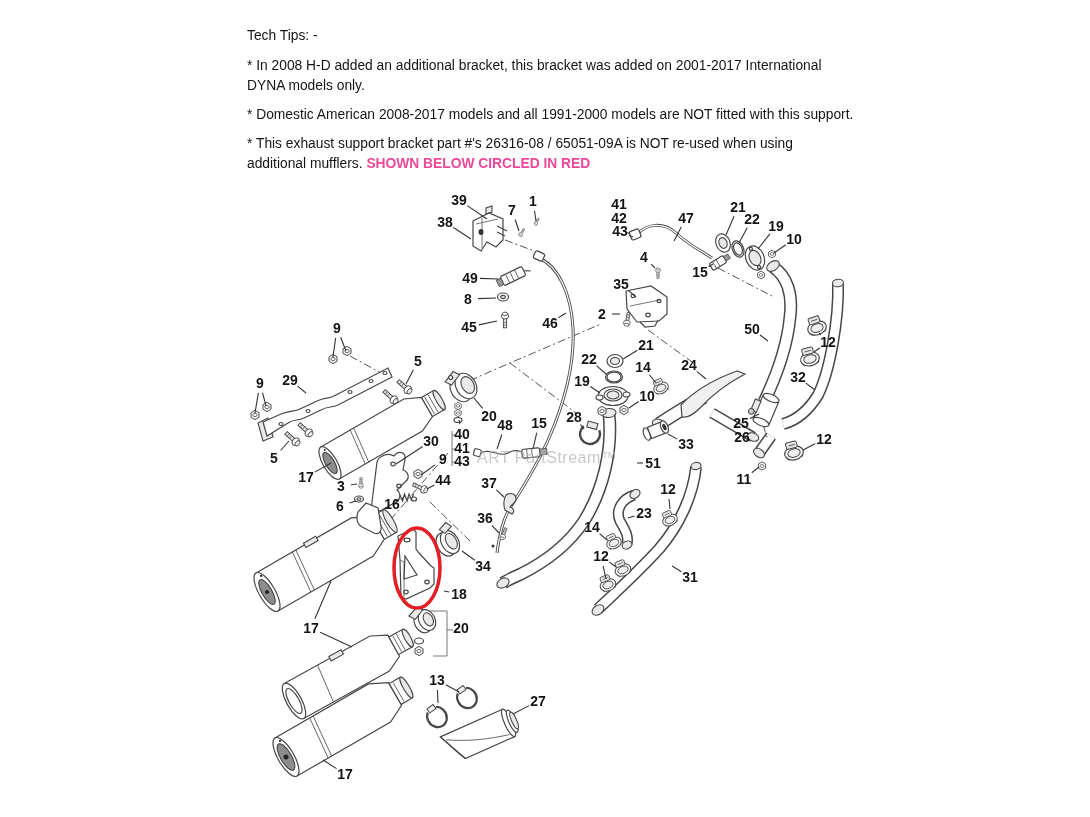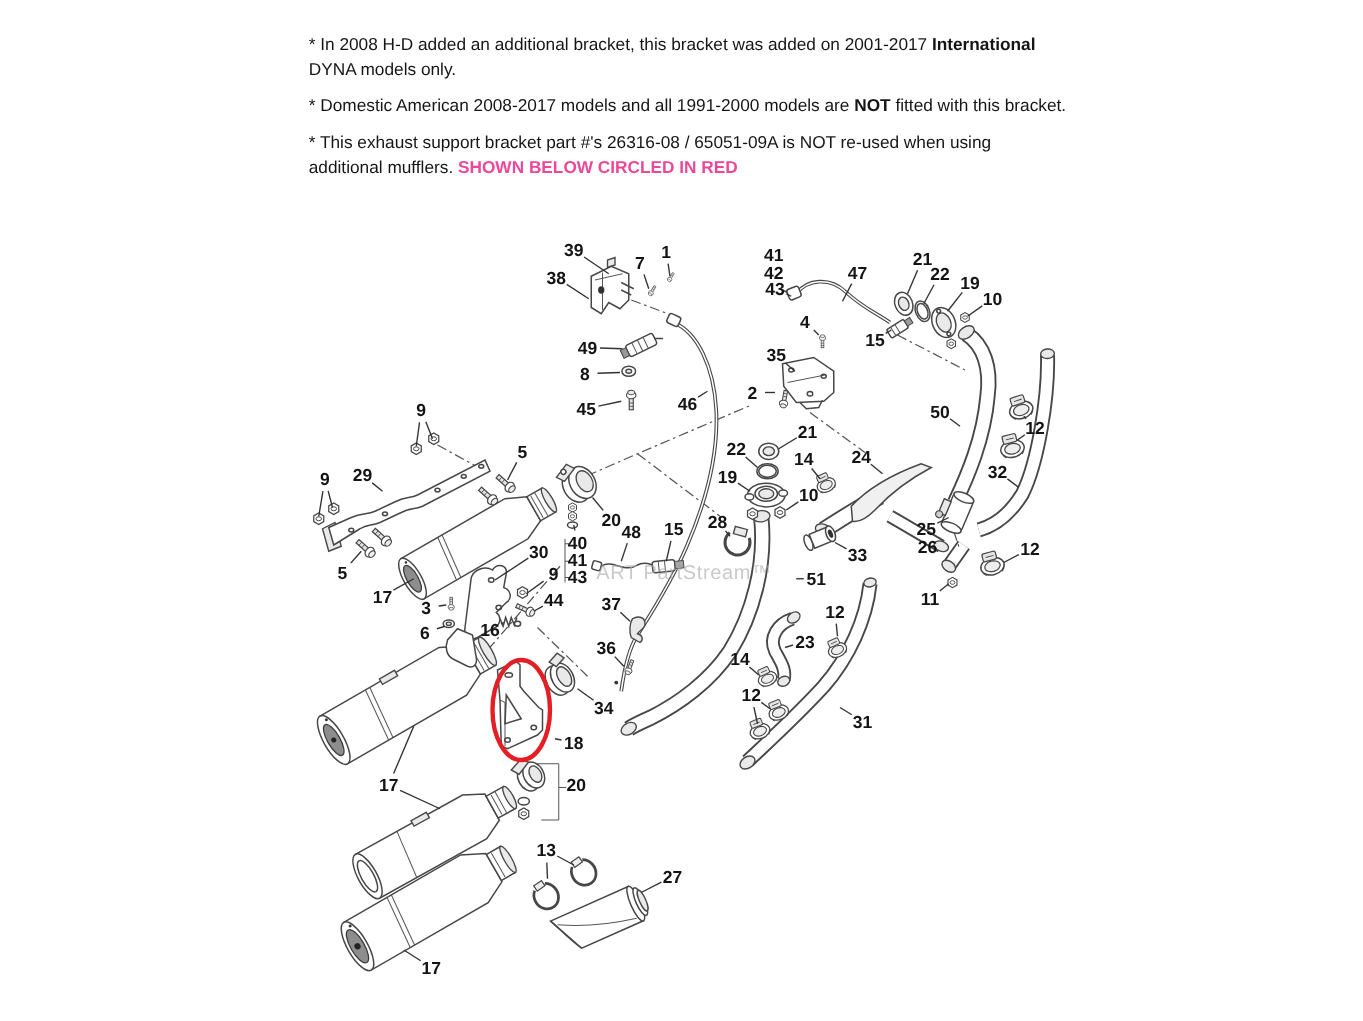--- a/index.html
+++ b/index.html
@@ -2,44 +2,45 @@
 <html><head>
 <meta charset="utf-8">
 <style>
   html,body{margin:0;padding:0;background:#ffffff;}
   #page{position:relative;width:1090px;height:817px;background:#fff;overflow:hidden;
         font-family:"Liberation Sans",sans-serif;}
   .tips{position:absolute;left:247px;top:26px;width:612px;
         font:13.8px/20px "Liberation Sans",sans-serif;color:#151515;}
   .tips .title{margin:0 0 10px 0;font-weight:400;}
   .tips p.tip{margin:0 0 9px 0;}
-  .b{font-weight:bold;}
+  .b{font-weight:normal;}
   .red{color:#ec4899;font-weight:bold;}
   #diagram{position:absolute;left:0;top:0;}
   .callout{font:bold 14px "Liberation Sans",sans-serif;fill:#141414;text-anchor:middle;}
   .leader{stroke:#333;stroke-width:1.1;fill:none;}
   .s{stroke:#474747;stroke-width:1.2;fill:none;}
   .sf{stroke:#474747;stroke-width:1.2;fill:#ffffff;}
   .sd{stroke:#474747;stroke-width:1.1;fill:#e9e9e9;}
   .sg{stroke:#3a3a3a;stroke-width:1;fill:#8d8d8d;}
   .thin{stroke:#555;stroke-width:.8;fill:none;}
   .dd{stroke:#555;stroke-width:1;fill:none;stroke-dasharray:8 3 2 3;}
   .tubeO{stroke:#474747;fill:none;}
   .tubeI{stroke:#ffffff;fill:none;}
   .wm{font:16px "Liberation Sans",sans-serif;fill:#a9a9a9;opacity:.62;letter-spacing:.5px;}
 </style>
 </head>
 <body>
 
 <div id="page">
 
   <div class="tips">
+    <p class="title">Tech Tips: -</p>
     <div id="tech-paragraphs">
         <p class="tip"><span>* In 2008 H-D added an additional bracket, this bracket was added on 2001-2017 </span><span class="b">International</span><br><span>DYNA models only.</span></p>
-        <p class="tip"><span>* Domestic American 2008-2017 models and all 1991-2000 models are </span><span class="b">NOT</span><span> fitted with this bracket.</span></p>
+        <p class="tip"><span>* Domestic American 2008-2017 models and all 1991-2000 models are </span><span class="b">NOT</span><span> fitted with this support.</span></p>
         <p class="tip"><span>* This exhaust support bracket part #'s 26316-08 / 65051-09A is NOT re-used when using</span><br><span>additional mufflers. </span><span class="b red">SHOWN BELOW CIRCLED IN RED</span></p>
       </div>
   </div>
 
   <svg id="diagram" width="1090" height="817" viewBox="0 0 1090 817">
     <defs>
       <g id="clampG">
         <ellipse cx="0" cy="0" rx="9.5" ry="6.8" fill="#fff" stroke="#474747" stroke-width="1.2"></ellipse>
         <ellipse cx="0" cy="0" rx="6.3" ry="4.2" fill="#eee" stroke="#474747" stroke-width="1"></ellipse>
         <rect x="-6" y="-11.5" width="11" height="6.5" rx="1.5" fill="#e6e6e6" stroke="#474747" stroke-width="1"></rect>

